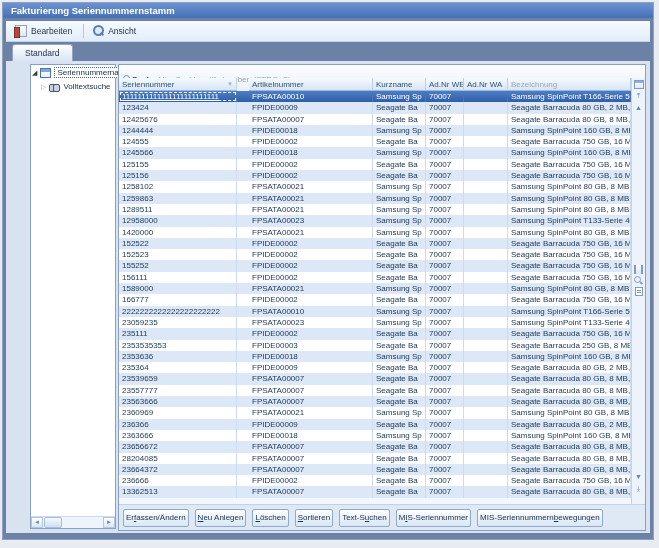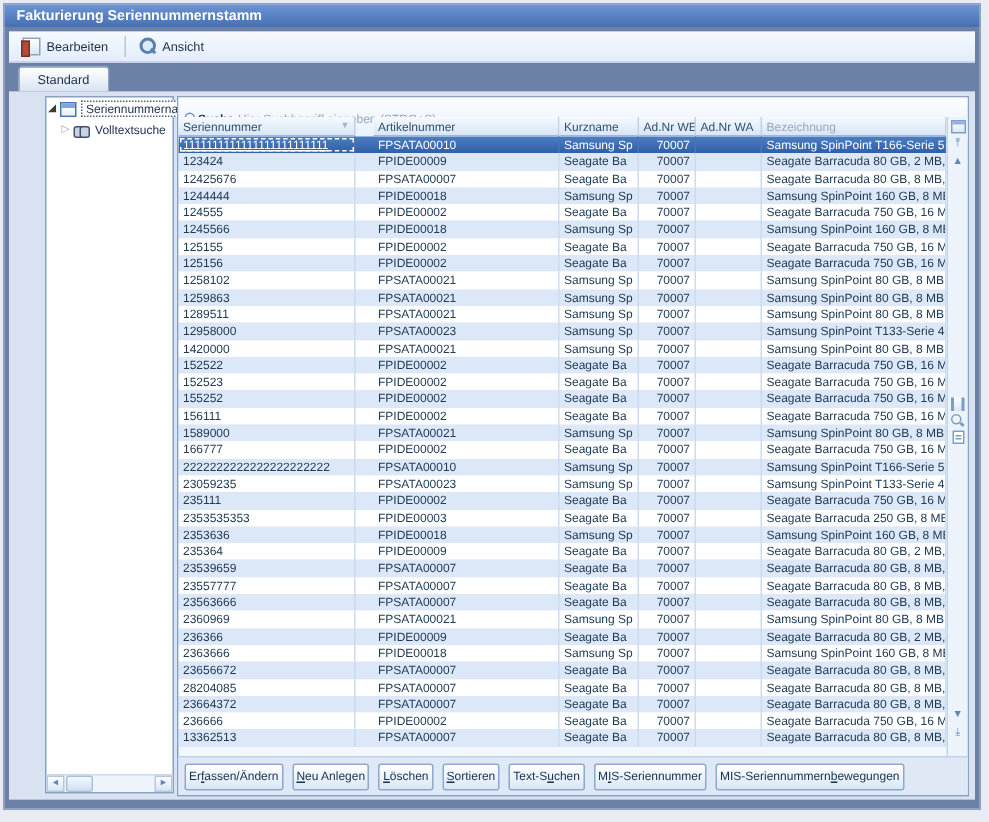--- a/index.html
+++ b/index.html
@@ -76,21 +76,21 @@
     white-space:nowrap;overflow:hidden;display:flex;align-items:center;}
   .hcell .sort{margin-left:auto;color:#9fb4cc;font-size:6px;}
   .hcell.c5 span{color:#98a7b8;}
   .c0{width:118px;flex:none;} .c1{width:124px;flex:none;margin-left:12px;} .c2{width:53px;flex:none;}
   .c3{width:38px;flex:none;} .c4{width:44px;flex:none;} .c5{flex:1;min-width:0;}
 
   .grid-row{display:flex;height:11.3px;line-height:11.3px;background:#fff;}
   .grid-row:nth-child(even){background:#dce7f7;}
   .gcell{font-size:8px;color:#213c56;padding:0 3px;white-space:nowrap;overflow:hidden;
     border-right:1px solid #ccdbee;}
-  .gcell.c3{text-align:right;}
+  .gcell.c3{}
   .grid-row.selected{background:linear-gradient(#4d7dc2,#305fa8);}
   .grid-row.selected .gcell{color:#fff;border-right-color:#4a74b4;}
   .grid-row.selected .c0{outline:1px dashed #fff;outline-offset:-2px;text-decoration:underline;}
 
   
   .rail{position:absolute;top:13px;right:0;bottom:0;width:14px;background:#edf3fb;
     border-left:1px solid #c2d4e9;}
   .rail-icon{width:12px;height:11px;margin:1px auto 0 auto;color:#5f86b8;font-size:7px;
     line-height:11px;text-align:center;}
   .icon-chooser{width:10px;height:9px;border:1px solid #7e9cc4;margin:2px auto 1px auto;

